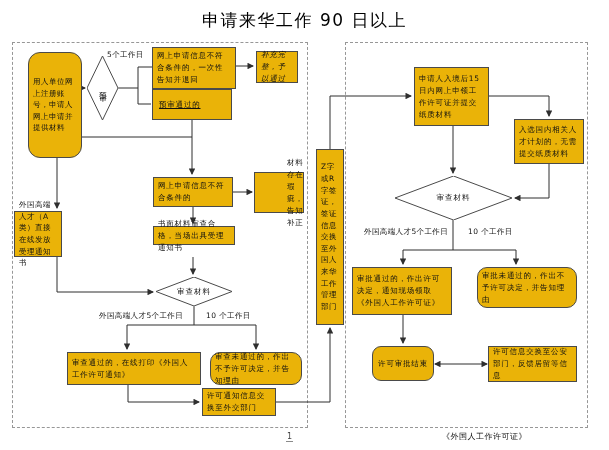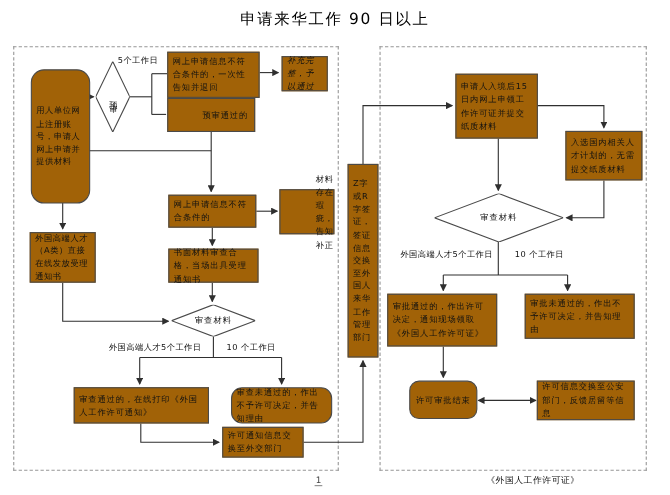--- a/index.html
+++ b/index.html
@@ -3,31 +3,31 @@
 <meta charset="utf-8">
 <style>
   * { margin:0; padding:0; box-sizing:border-box; }
   html,body { width:609px; height:450px; }
   body {
     position:relative; background:#fff; overflow:hidden;
     font-family:"DejaVu Sans","Liberation Sans",sans-serif; color:#111;
   }
   .title {
     position:absolute; top:9px; left:0; width:609px; text-align:center;
-    font-size:14px; letter-spacing:1.5px; color:#000;
+    font-size:17px; letter-spacing:1.5px; color:#000;
   }
   .panel { position:absolute; border:1px dashed #979797; background:transparent; }
   .node {
-    position:absolute; border:1px solid #4a4a4a; background:#a16207;
+    position:absolute; border:1px solid #4a4a4a; background:#eab308;
     font-size:7.5px; line-height:1.6; letter-spacing:0.8px;
     display:flex; align-items:center; padding:2px 4px; color:#111;
   }
   .rounded { border-radius:12px; }
   .rounded-sm { border-radius:9px;text-align:right; }
-  .indent { padding-left:31px; }
+  .indent { padding-left:6px;text-decoration:underline; }
   .tight { line-height:1.55; letter-spacing:0.5px; padding:3px 4px; }
   .diamond { position:absolute; }
   .diamond svg.shape { position:absolute; left:0; top:0; width:100%; height:100%; display:block; }
   .dtext {
     position:absolute; left:0; top:0; right:0; bottom:0;
     display:flex; align-items:center; justify-content:center;
     font-size:7.5px; letter-spacing:1px; color:#111;
   }
   .vtext { writing-mode:vertical-rl; letter-spacing:2px; }
   .lbl { position:absolute; font-size:7.5px; letter-spacing:0.4px; white-space:nowrap; color:#111; }
@@ -74,56 +74,56 @@
     <path d="M549,164 L549,198 L515,198" marker-end="url(#arr)"></path>
     <path d="M453,220 L453,250"></path>
     <path d="M403,250 L516,250"></path>
     <path d="M403,250 L403,264" marker-end="url(#arr)"></path>
     <path d="M516,250 L516,264" marker-end="url(#arr)"></path>
     <path d="M403,315 L403,343" marker-end="url(#arr)"></path>
     <path d="M435,364 L487,364" marker-start="url(#arr)" marker-end="url(#arr)"></path>
   </g>
 </svg>
 
-<div class="node rounded tight" style="left:28px; top:63px; width:54px; height:122px;">用人单位网上注册账号，申请人网上申请并提供材料</div>
+<div class="node rounded tight" style="left:28px; top:52px; width:54px; height:106px;">用人单位网上注册账号，申请人网上申请并提供材料</div>
 
 <div class="diamond" style="left:87px; top:56px; width:31px; height:64px;">
   <svg class="shape" viewBox="0 0 100 100" preserveAspectRatio="none">
     <polygon points="50,0 100,50 50,100 0,50" fill="#fff" stroke="#4a4a4a" stroke-width="1" vector-effect="non-scaling-stroke"></polygon>
   </svg>
   <div class="dtext vtext">预审</div>
 </div>
 
 <div class="lbl" style="left:107px; top:50px;">5个工作日</div>
 
 <div class="node" style="left:152px; top:47px; width:84px; height:42px;">网上申请信息不符合条件的，一次性告知并退回</div>
 
 <div class="node" style="left:256px; top:51px; width:42px; height:32px;font-style:italic;">补充完整，予以通过</div>
 
 <div class="node indent" style="left:152px; top:89px; width:80px; height:31px;">预审通过的</div>
 
 <div class="node" style="left:153px; top:177px; width:80px; height:30px;">网上申请信息不符合条件的</div>
 
 <div class="node" style="left:254px; top:172px; width:50px; height:41px;padding-left:32px;">材料存在瑕疵，告知补正</div>
 
-<div class="node tight" style="left:27px; top:211px; width:60px; height:46px;">外国高端人才（A类）直接在线发放受理通知书</div>
+<div class="node tight" style="left:14px; top:211px; width:48px; height:46px;">外国高端人才（A类）直接在线发放受理通知书</div>
 
-<div class="node" style="left:153px; top:226px; width:82px; height:31px;">书面材料审查合格，当场出具受理通知书</div>
+<div class="node" style="left:153px; top:226px; width:82px; height:19px;">书面材料审查合格，当场出具受理通知书</div>
 
 <div class="diamond" style="left:156px; top:277px; width:76px; height:29px;">
   <svg class="shape" viewBox="0 0 100 100" preserveAspectRatio="none">
     <polygon points="50,0 100,50 50,100 0,50" fill="#fff" stroke="#4a4a4a" stroke-width="1" vector-effect="non-scaling-stroke"></polygon>
   </svg>
   <div class="dtext">审查材料</div>
 </div>
 
 <div class="lbl" style="left:99px; top:311px;">外国高端人才5个工作日</div>
 <div class="lbl" style="left:206px; top:311px;">10 个工作日</div>
 
-<div class="node" style="left:67px; top:352px; width:123px; height:33px;">审查通过的，在线打印《外国人工作许可通知》</div>
+<div class="node" style="left:67px; top:352px; width:134px; height:33px;">审查通过的，在线打印《外国人工作许可通知》</div>
 
 <div class="node" style="left:210px; top:352px; width:92px; height:33px;border-radius:10px;">审查未通过的，作出不予许可决定，并告知理由</div>
 
 <div class="node" style="left:202px; top:388px; width:74px; height:28px;">许可通知信息交换至外交部门</div>
 
 <div class="node tight" style="left:316px; top:149px; width:28px; height:176px; padding:22px 4px;">Z字或R字签证，签证信息交换至外国人来华工作管理部门</div>
 
 <div class="node" style="left:414px; top:67px; width:75px; height:59px;">申请人入境后15日内网上申领工作许可证并提交纸质材料</div>
 
 <div class="node" style="left:514px; top:119px; width:70px; height:45px;">入选国内相关人才计划的，无需提交纸质材料</div>
@@ -133,21 +133,21 @@
     <polygon points="50,0 100,50 50,100 0,50" fill="#fff" stroke="#4a4a4a" stroke-width="1" vector-effect="non-scaling-stroke"></polygon>
   </svg>
   <div class="dtext">审查材料</div>
 </div>
 
 <div class="lbl" style="left:364px; top:227px;">外国高端人才5个工作日</div>
 <div class="lbl" style="left:468px; top:227px;">10 个工作日</div>
 
 <div class="node" style="left:352px; top:267px; width:100px; height:48px;">审批通过的，作出许可决定，通知现场领取《外国人工作许可证》</div>
 
-<div class="node" style="left:477px; top:267px; width:100px; height:41px;">审批未通过的，作出不予许可决定，并告知理由</div>
+<div class="node" style="left:477px; top:267px; width:100px; height:41px;border-radius:10px;">审批未通过的，作出不予许可决定，并告知理由</div>
 
 <div class="node rounded-sm" style="left:372px; top:346px; width:62px; height:35px; justify-content:center;">许可审批结束</div>
 
 <div class="node" style="left:488px; top:346px; width:89px; height:36px;">许可信息交换至公安部门，反馈居留等信息</div>
 
 <div class="caption" style="left:118px; top:454px;margin-left:32px;">《外国人工作许可通知》</div>
 <div class="pagenum" style="left:286px; top:432px;">1</div>
 <div class="caption" style="left:442px; top:431px;">《外国人工作许可证》</div>
 
 </body></html>

